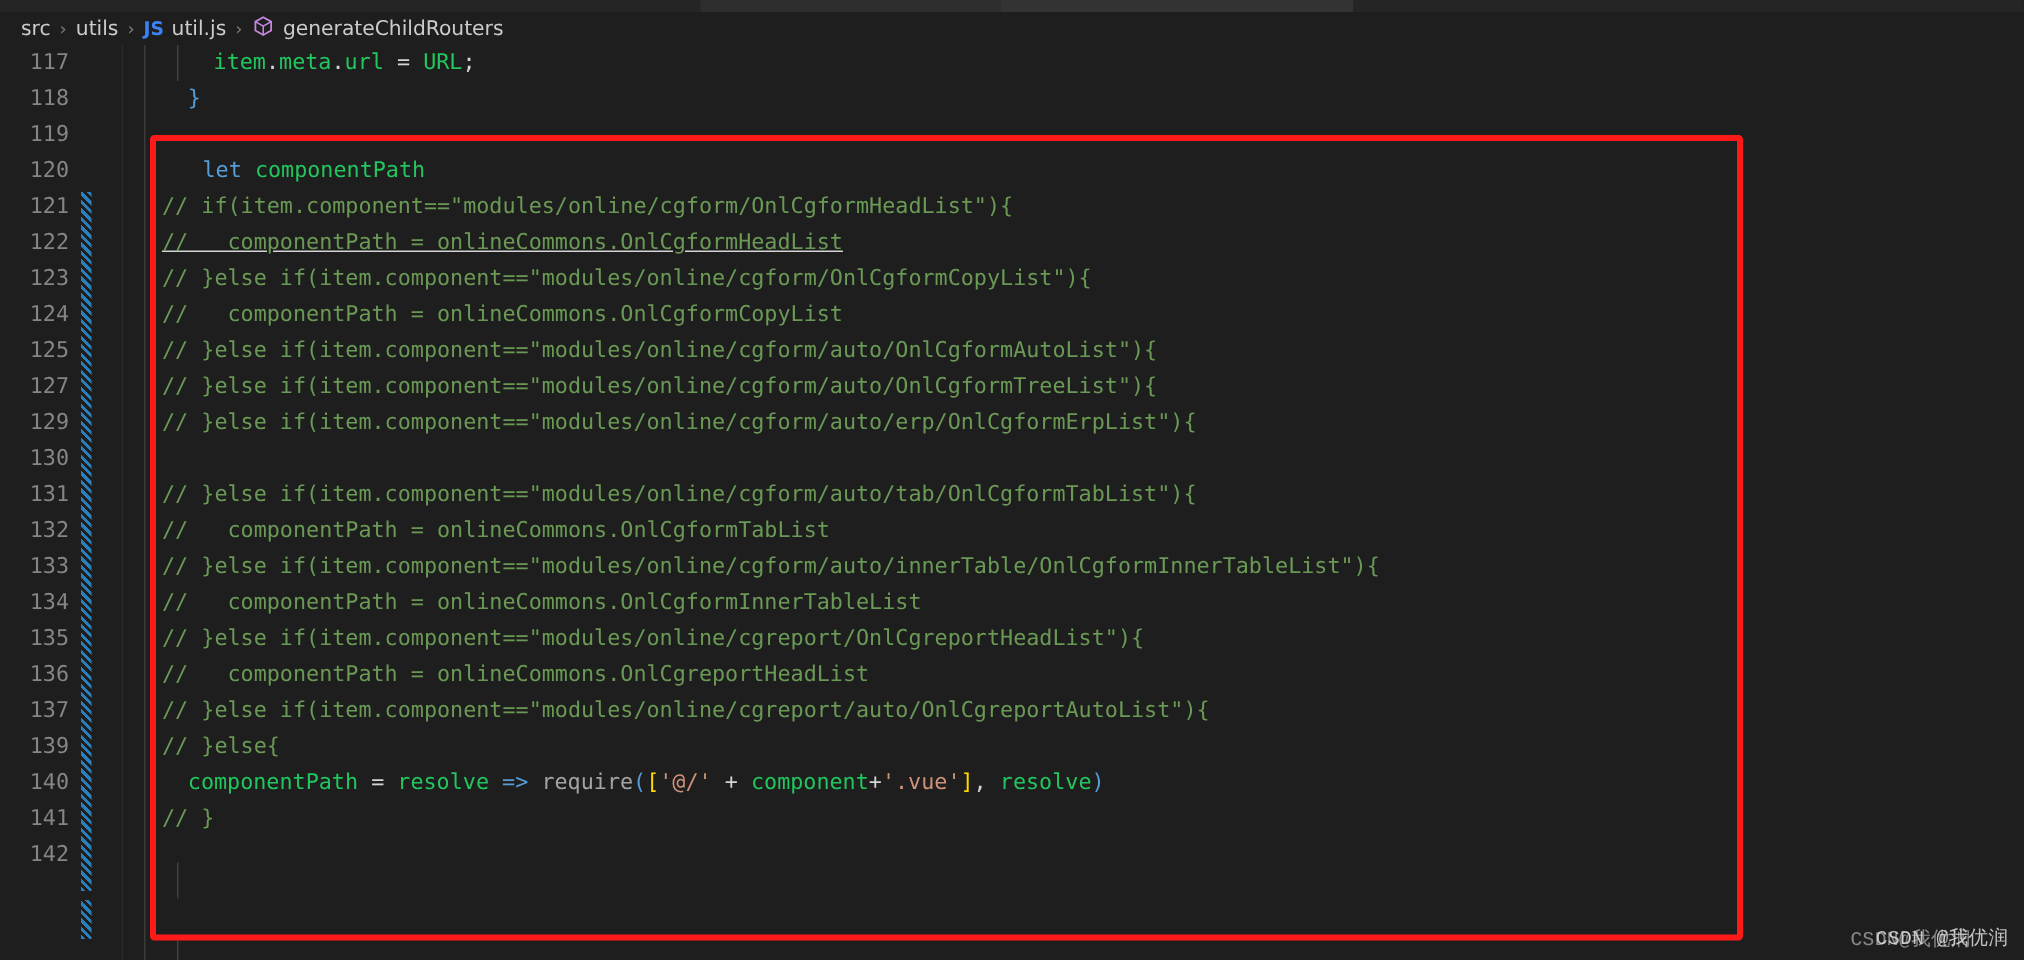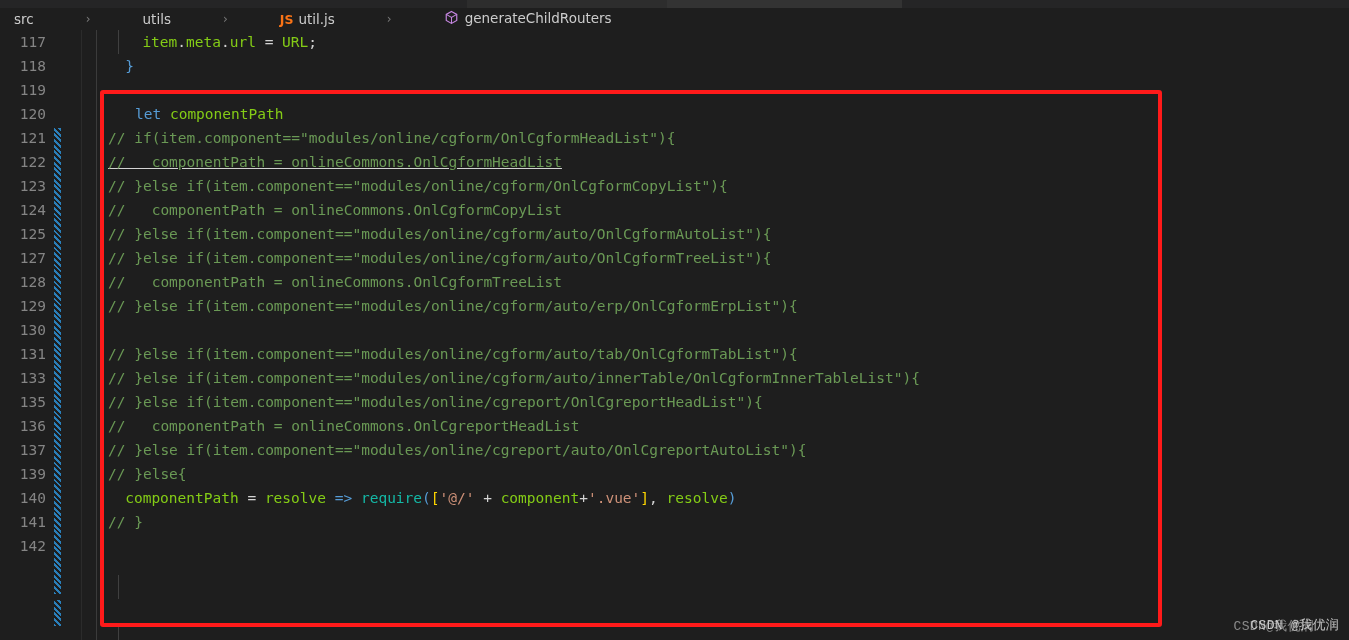--- a/index.html
+++ b/index.html
@@ -44,33 +44,32 @@
     height: 22px;
     background: #1e1e1e;
     display: flex;
     align-items: center;
     padding-left: 14px;
     box-sizing: border-box;
     font-family: "DejaVu Sans", "Liberation Sans", sans-serif;
     font-size: 13px;
     color: #a9a9a9;
     white-space: nowrap;
-    gap: 46px;
   }
   .crumb {
     color: #cccccc;
     font-size: 13.5px;
   }
   .crumb-sep {
     color: #7a7a7a;
     margin: 0 6px;
     font-size: 12px;
   }
   .js-badge {
-    color: #f97316;
+    color: #3b82f6;
     font-weight: bold;
     font-size: 12.5px;
     margin-right: 5px;
     font-family: "DejaVu Sans", "Liberation Sans", sans-serif;
   }
   .cube-icon {
     display: inline-block;
     margin-right: 6px;
     vertical-align: -2px;
   }
@@ -148,22 +147,22 @@
   
   .indent-guide {
     position: absolute;
     width: 1px;
     background: #404040;
   }
 
   
   .tok-comment   { color: #6A9955; }
   .tok-keyword   { color: #569CD6; }
-  .tok-var       { color: #84cc16; }
-  .tok-func      { color: #14b8a6; }
+  .tok-var       { color: #22c55e; }
+  .tok-func      { color: #a3a3a3; }
   .tok-string    { color: #CE9178; }
   .tok-plain     { color: #D4D4D4; }
   .tok-brace-y   { color: #FFD700; }
   .tok-brace-b   { color: #569CD6; }
   .tok-op        { color: #569CD6; }
 
   
   .red-box {
     position: absolute;
     border: 4px solid #FF1A1A;
@@ -223,25 +222,26 @@
       <div class="row"><div class="lineno">117</div><div class="code" style="left: 142.4px;"><span class="tok-var">item</span><span class="tok-plain">.</span><span class="tok-var">meta</span><span class="tok-plain">.</span><span class="tok-var">url</span><span class="tok-plain"> = </span><span class="tok-var">URL</span><span class="tok-plain">;</span></div></div>
       <div class="row"><div class="lineno">118</div><div class="code" style="left: 125.2px;"><span class="tok-brace-b">}</span></div></div>
       <div class="row"><div class="lineno">119</div><div class="code" style="left: 108px;"></div></div>
       <div class="row"><div class="lineno">120</div><div class="code" style="left: 135px;"><span class="tok-keyword">let</span><span class="tok-var"> componentPath</span></div></div>
       <div class="row"><div class="lineno">121</div><div class="code" style="left: 108px;"><span class="tok-comment">// if(item.component=="modules/online/cgform/OnlCgformHeadList"){</span></div></div>
       <div class="row"><div class="lineno">122</div><div class="code" style="left: 108px; text-decoration: underline;"><span class="tok-comment">//   componentPath = onlineCommons.OnlCgformHeadList</span></div></div>
       <div class="row"><div class="lineno">123</div><div class="code" style="left: 108px;"><span class="tok-comment">// }else if(item.component=="modules/online/cgform/OnlCgformCopyList"){</span></div></div>
       <div class="row"><div class="lineno">124</div><div class="code" style="left: 108px; text-align: center;"><span class="tok-comment">//   componentPath = onlineCommons.OnlCgformCopyList</span></div></div>
       <div class="row"><div class="lineno">125</div><div class="code" style="left: 108px;"><span class="tok-comment">// }else if(item.component=="modules/online/cgform/auto/OnlCgformAutoList"){</span></div></div>
       <div class="row"><div class="lineno">127</div><div class="code" style="left: 108px;"><span class="tok-comment">// }else if(item.component=="modules/online/cgform/auto/OnlCgformTreeList"){</span></div></div>
-      <div class="row"><div class="lineno">128</div><div class="code" style="left: 108px;"><span class="tok-comment">//   componentPath = onlineCommons.OnlCgformTreeList</span></div></div>
       <div class="row"><div class="lineno">129</div><div class="code" style="left: 108px;"><span class="tok-comment">// }else if(item.component=="modules/online/cgform/auto/erp/OnlCgformErpList"){</span></div></div>
       <div class="row"><div class="lineno">130</div></div>
       <div class="row"><div class="lineno">131</div><div class="code" style="left: 108px;"><span class="tok-comment">// }else if(item.component=="modules/online/cgform/auto/tab/OnlCgformTabList"){</span></div></div>
+      <div class="row"><div class="lineno">132</div><div class="code" style="left: 108px;"><span class="tok-comment">//   componentPath = onlineCommons.OnlCgformTabList</span></div></div>
       <div class="row"><div class="lineno">133</div><div class="code" style="left: 108px;"><span class="tok-comment">// }else if(item.component=="modules/online/cgform/auto/innerTable/OnlCgformInnerTableList"){</span></div></div>
+      <div class="row"><div class="lineno">134</div><div class="code" style="left: 108px;"><span class="tok-comment">//   componentPath = onlineCommons.OnlCgformInnerTableList</span></div></div>
       <div class="row"><div class="lineno">135</div><div class="code" style="left: 108px;"><span class="tok-comment">// }else if(item.component=="modules/online/cgreport/OnlCgreportHeadList"){</span></div></div>
       <div class="row"><div class="lineno">136</div><div class="code" style="left: 108px;"><span class="tok-comment">//   componentPath = onlineCommons.OnlCgreportHeadList</span></div></div>
       <div class="row"><div class="lineno">137</div><div class="code" style="left: 108px;"><span class="tok-comment">// }else if(item.component=="modules/online/cgreport/auto/OnlCgreportAutoList"){</span></div></div>
       <div class="row"><div class="lineno">139</div><div class="code" style="left: 108px;"><span class="tok-comment">// }else{</span></div></div>
       <div class="row"><div class="lineno">140</div><div class="code" style="left: 125.2px;"><span class="tok-var">componentPath</span><span class="tok-plain"> = </span><span class="tok-var">resolve</span><span class="tok-plain"> </span><span class="tok-op">=&gt;</span><span class="tok-plain"> </span><span class="tok-func">require</span><span class="tok-brace-b">(</span><span class="tok-brace-y">[</span><span class="tok-string">'@/'</span><span class="tok-plain"> + </span><span class="tok-var">component</span><span class="tok-plain">+</span><span class="tok-string">'.vue'</span><span class="tok-brace-y">]</span><span class="tok-plain">, </span><span class="tok-var">resolve</span><span class="tok-brace-b">)</span></div></div>
       <div class="row"><div class="lineno">141</div><div class="code" style="left: 108px;"><span class="tok-comment">// }</span></div></div>
       <div class="row"><div class="lineno">142</div><div class="code" style="left: 108px;"></div></div>
     </div>
 
   <div class="indent-guide" style="left:118px; top:0px; height:24px;"></div>

